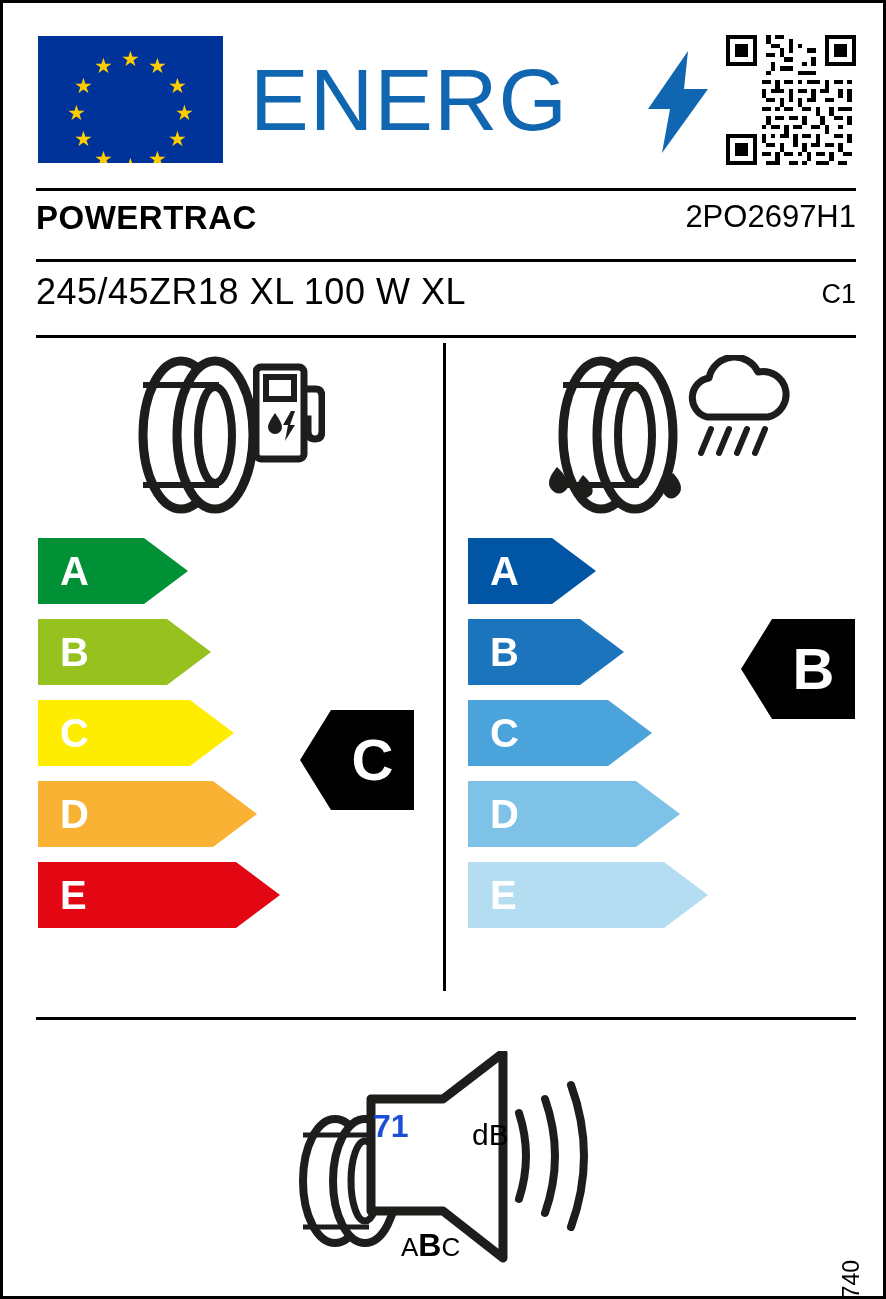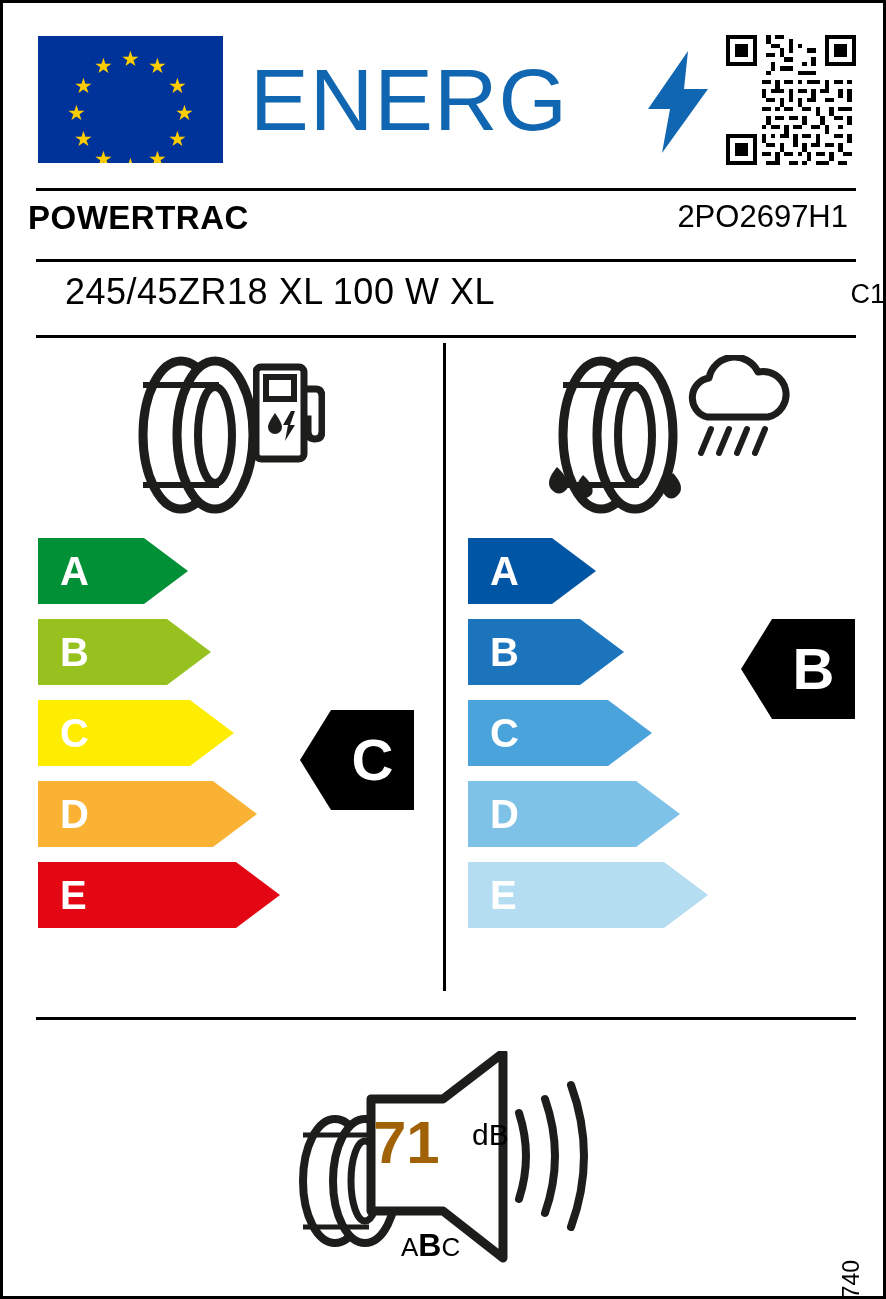--- a/index.html
+++ b/index.html
@@ -75,21 +75,21 @@
   
   .rule {
     position: absolute;
     left: 33px;
     width: 820px;
     height: 3px;
     background: #000;
   }
   .brand-row {
     position: absolute;
-    left: 25px;
+    left: 33px;
     top: 196px;
     width: 820px;
     height: 52px;
     text-decoration: underline;
   }
   .brand {
     position: absolute;
     left: 0; top: 0;
     font-size: 33px;
     font-weight: bold;
@@ -101,21 +101,20 @@
     right: 0; top: 0;
     font-size: 31px;
     color: #000;
   }
   .size-row {
     position: absolute;
     left: 33px;
     top: 268px;
     width: 820px;
     height: 52px;
-    margin-left: 29px;
   }
   .size {
     position: absolute;
     left: 0; top: 0;
     font-size: 36px;
     color: #000;
     letter-spacing: 0.5px;
   }
   .class {
     position: absolute;
@@ -216,23 +215,23 @@
     position: absolute;
     left: 290px;
     top: 1048px;
     width: 300px;
     height: 215px;
   }
   .db-value {
     position: absolute;
     left: 370px;
     top: 1105px;
-    font-size: 60px;
+    font-size: 32px;
     font-weight: bold;
-    color: #a16207;
+    color: #1d4ed8;
   }
   .db-unit {
     position: absolute;
     left: 443px;
     top: 1115px;
     font-size: 30px;
     color: #000;
     margin-left: 26px;
   }
   .noise-classes {

